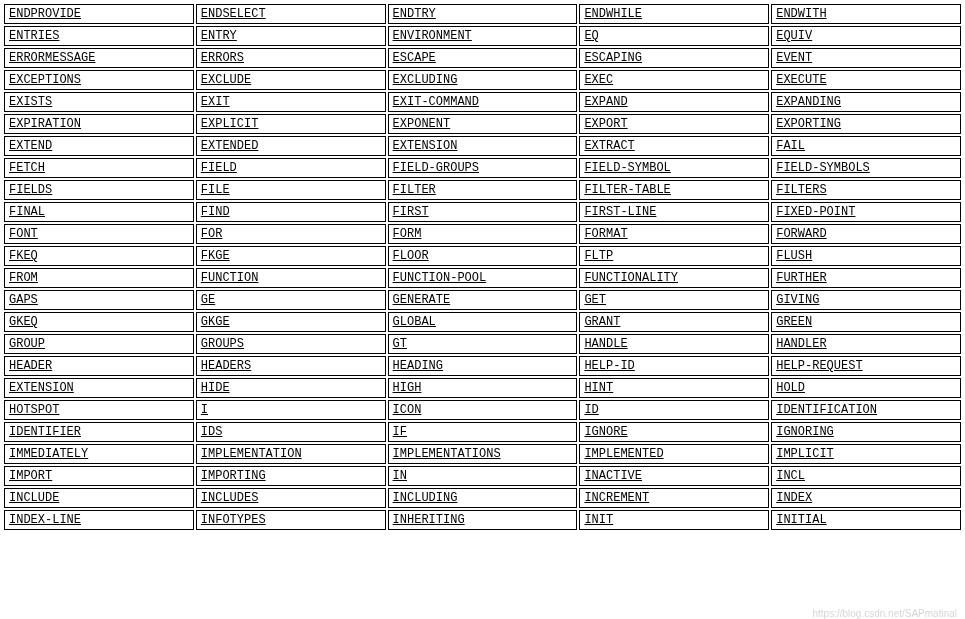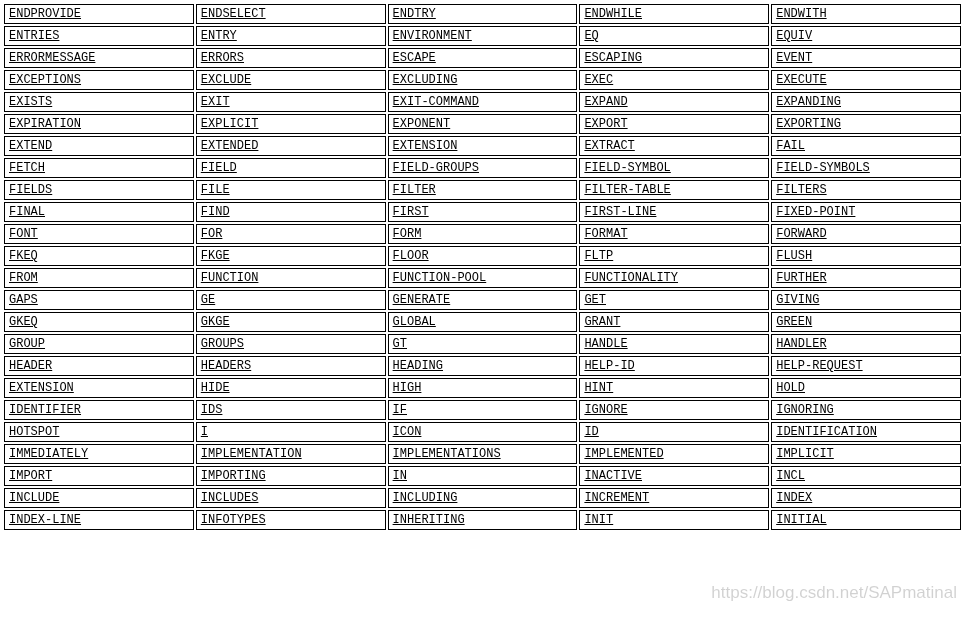--- a/index.html
+++ b/index.html
@@ -1,19 +1,19 @@
 <!DOCTYPE html>
 <html><head>
   <meta charset="utf-8">
   <style>
     * { margin: 0; padding: 0; box-sizing: border-box; }
     body { background: #fff; font-family: "Courier New", Courier, monospace; font-size: 12px; padding: 2px; }
     table { border-collapse: separate; border-spacing: 2px; width: 100%; table-layout: fixed; text-decoration: underline; }
     td { border: 1px solid #000; padding: 2px 4px; font-family: "Courier New", Courier, monospace; font-size: 12px; color: #000; white-space: nowrap; overflow: hidden; vertical-align: middle; height: 20px; }
-    .watermark { position: fixed; bottom: 16px; right: 8px; color: rgba(0,0,0,0.18); font-family: Arial, sans-serif; font-size: 17px; pointer-events: none; }
+    .watermark { position: fixed; bottom: 0; right: 8px; color: rgba(0,0,0,0.18); font-family: Arial, sans-serif; font-size: 10px; pointer-events: none; }
   </style>
 </head>
 <body>
 
 <table>
   <tbody>
       <tr>
         <td>ENDPROVIDE</td>
         <td>ENDSELECT</td>
         <td>ENDTRY</td>
@@ -133,32 +133,32 @@
         <td>HELP-REQUEST</td>
       </tr>
       <tr>
         <td>EXTENSION</td>
         <td>HIDE</td>
         <td>HIGH</td>
         <td>HINT</td>
         <td>HOLD</td>
       </tr>
       <tr>
+        <td>HOTSPOT</td>
+        <td>I</td>
+        <td>ICON</td>
+        <td>ID</td>
+        <td>IDENTIFICATION</td>
+      </tr>
+      <tr>
         <td>IDENTIFIER</td>
         <td>IDS</td>
         <td>IF</td>
         <td>IGNORE</td>
         <td>IGNORING</td>
-      </tr>
-      <tr>
-        <td>HOTSPOT</td>
-        <td>I</td>
-        <td>ICON</td>
-        <td>ID</td>
-        <td>IDENTIFICATION</td>
       </tr>
       <tr>
         <td>IMMEDIATELY</td>
         <td>IMPLEMENTATION</td>
         <td>IMPLEMENTATIONS</td>
         <td>IMPLEMENTED</td>
         <td>IMPLICIT</td>
       </tr>
       <tr>
         <td>IMPORT</td>

